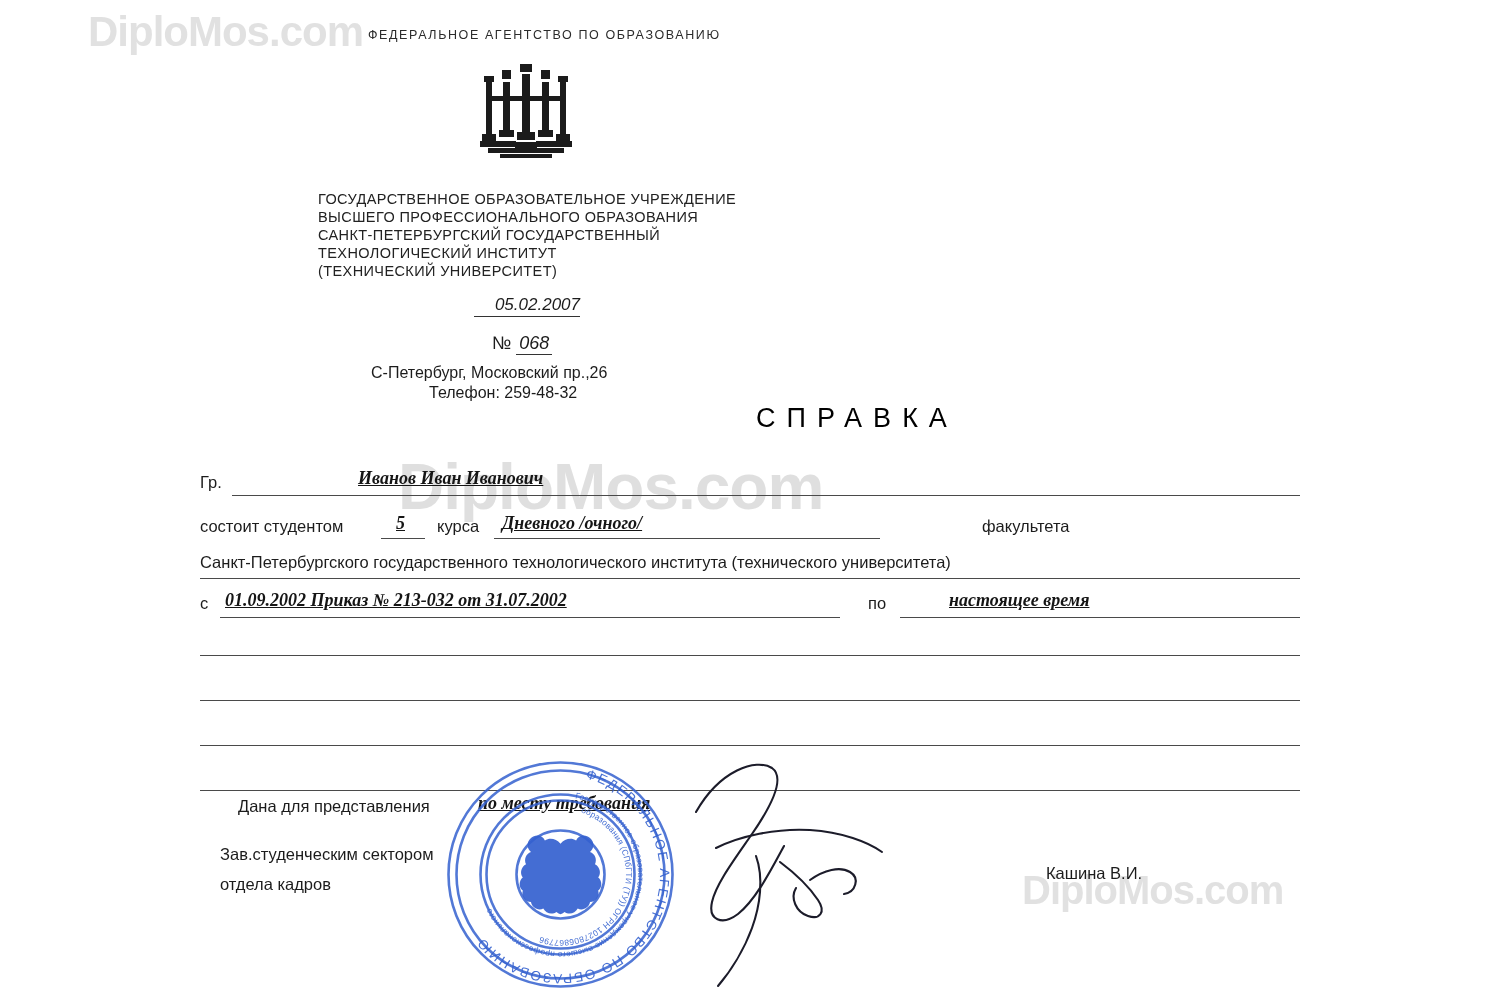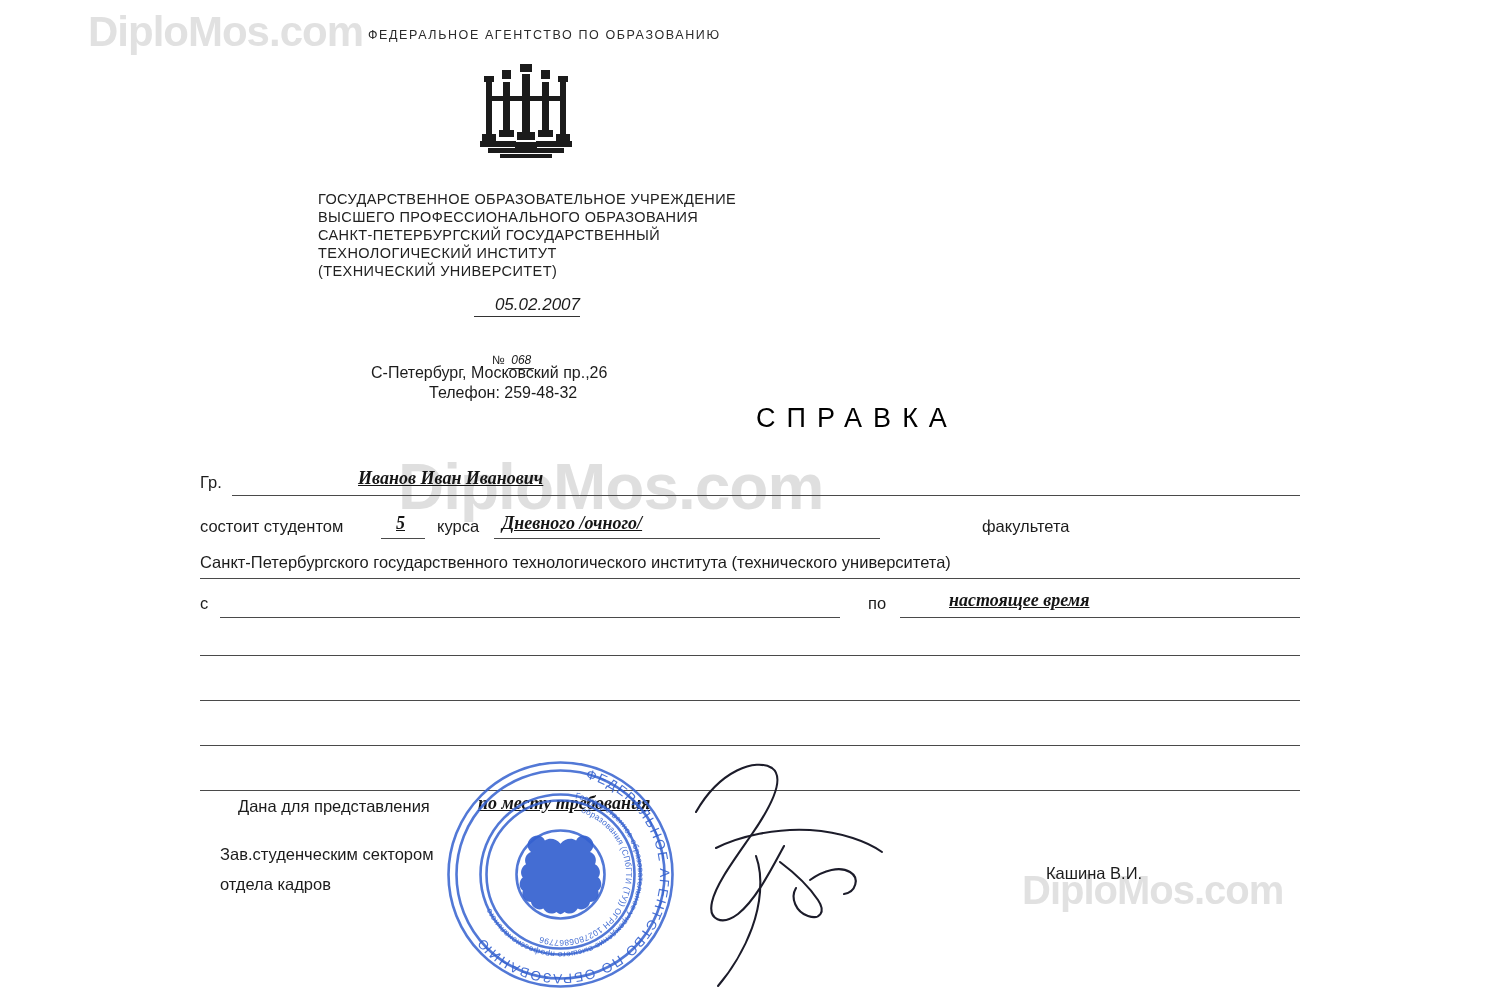--- a/index.html
+++ b/index.html
@@ -86,22 +86,22 @@
     color: #1c1c1c;
     border-bottom: 1px solid #333;
     padding-bottom: 1px;
     min-width: 106px;
     text-align: right;
   }
 
   .doc-number {
     position: absolute;
     left: 492px;
-    top: 353px;
-    font-size: 12px;
+    top: 333px;
+    font-size: 18px;
     color: #1c1c1c;
     text-align: center;
   }
   .doc-number .num-val {
     font-style: italic;
     border-bottom: 1px solid #333;
     padding: 0 3px 1px 3px;
   }
 
   .addr {
@@ -271,20 +271,21 @@
   <div class="rule rule-course"></div>
   <div class="row lbl-kursa">курса</div>
   <div class="row val-form hand">Дневного /очного/</div>
   <div class="rule rule-form"></div>
   <div class="row lbl-faculty">факультета</div>
 
   <div class="row line-inst">Санкт-Петербургского государственного технологического института (технического университета)</div>
   <div class="rule rule-inst"></div>
 
   <div class="row lbl-s">с</div>
+  <div class="row val-from hand">01.09.2002   Приказ № 213-032 от 31.07.2002</div>
   <div class="rule rule-from"></div>
   <div class="row lbl-po">по</div>
   <div class="row val-to hand">настоящее время</div>
   <div class="rule rule-to"></div>
 
   <div class="rule rule-b1"></div>
   <div class="rule rule-b2"></div>
   <div class="rule rule-b3"></div>
   <div class="rule rule-b4"></div>
 

